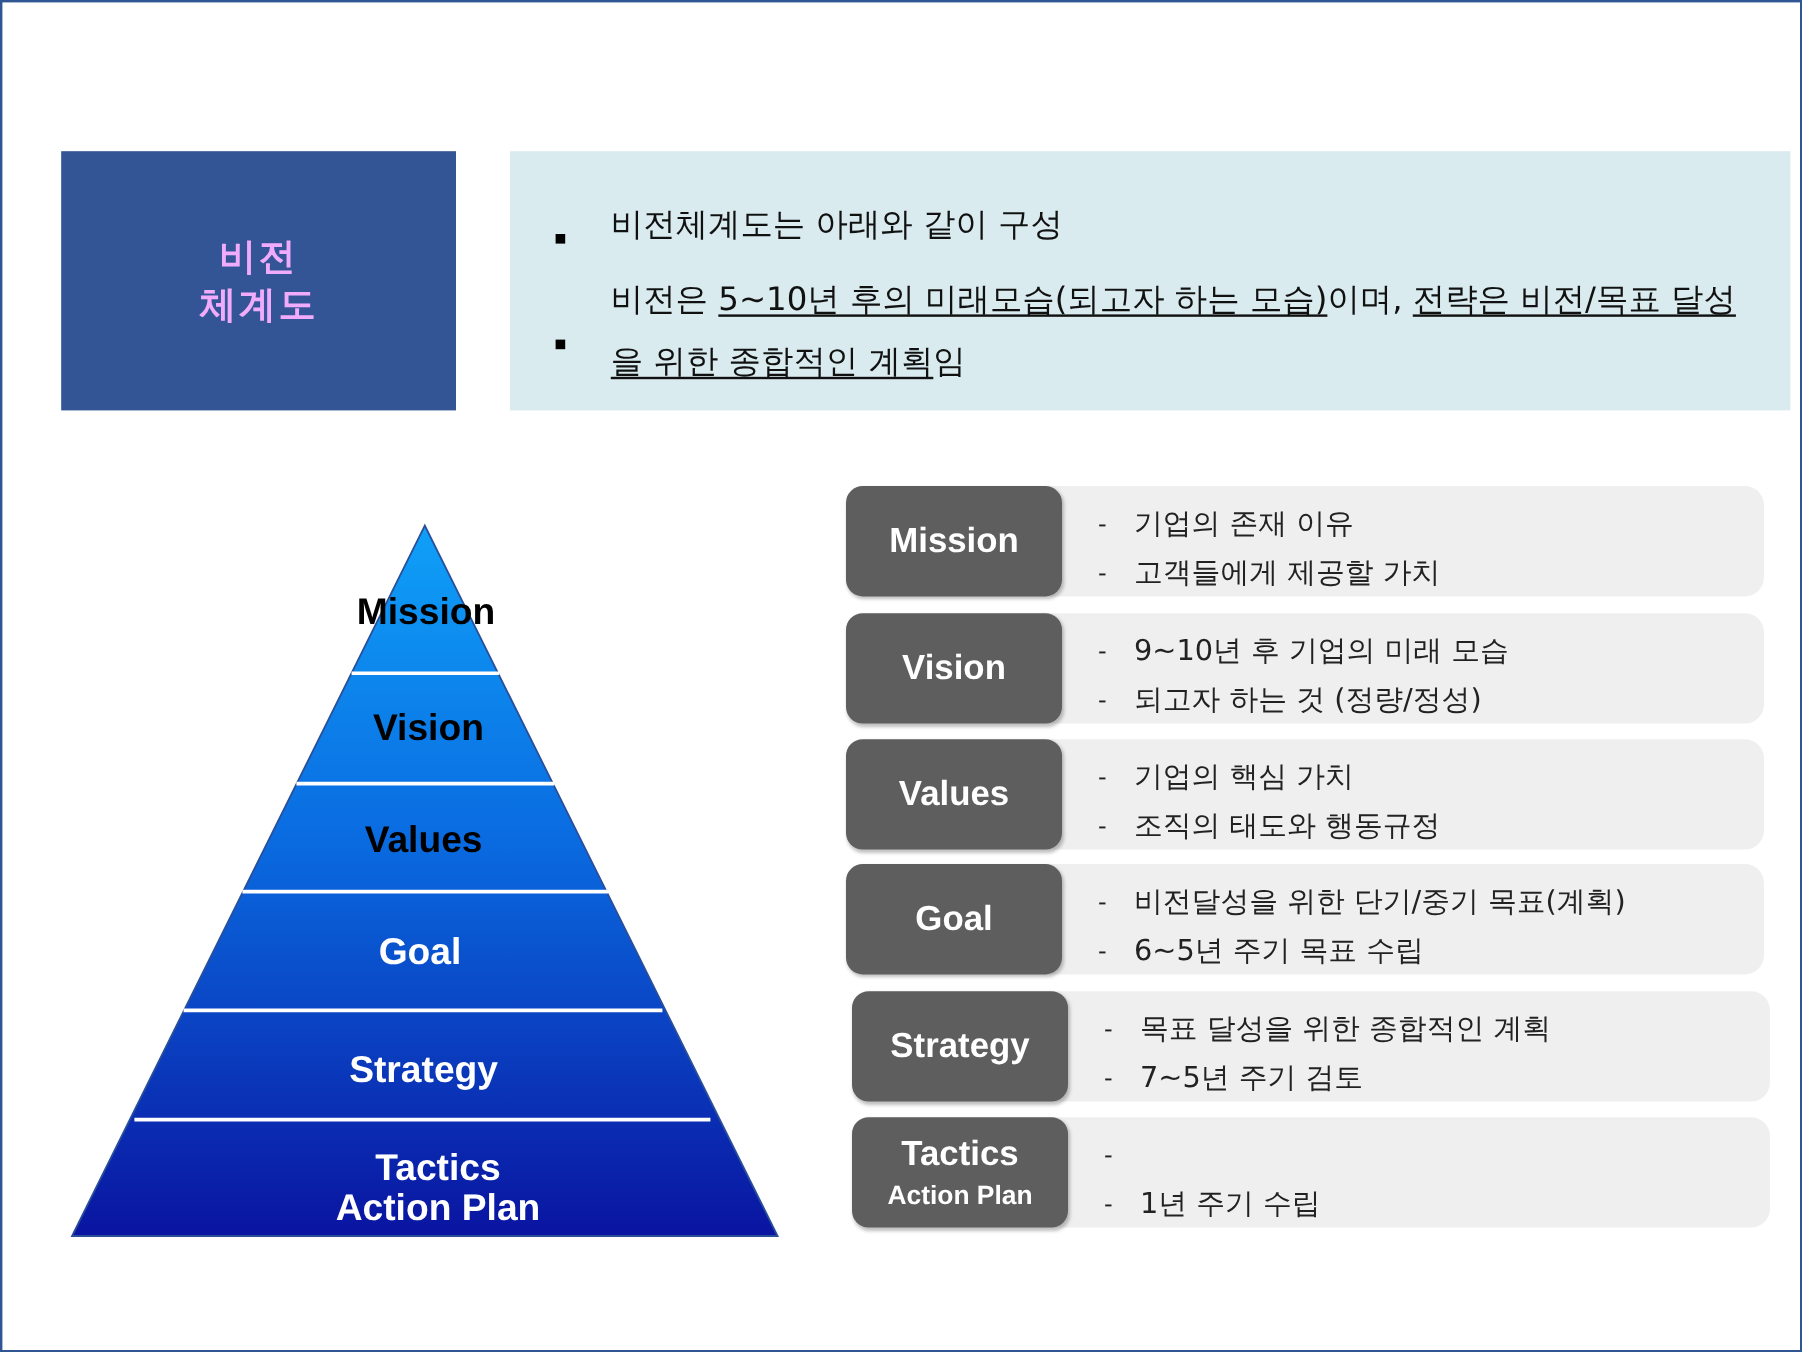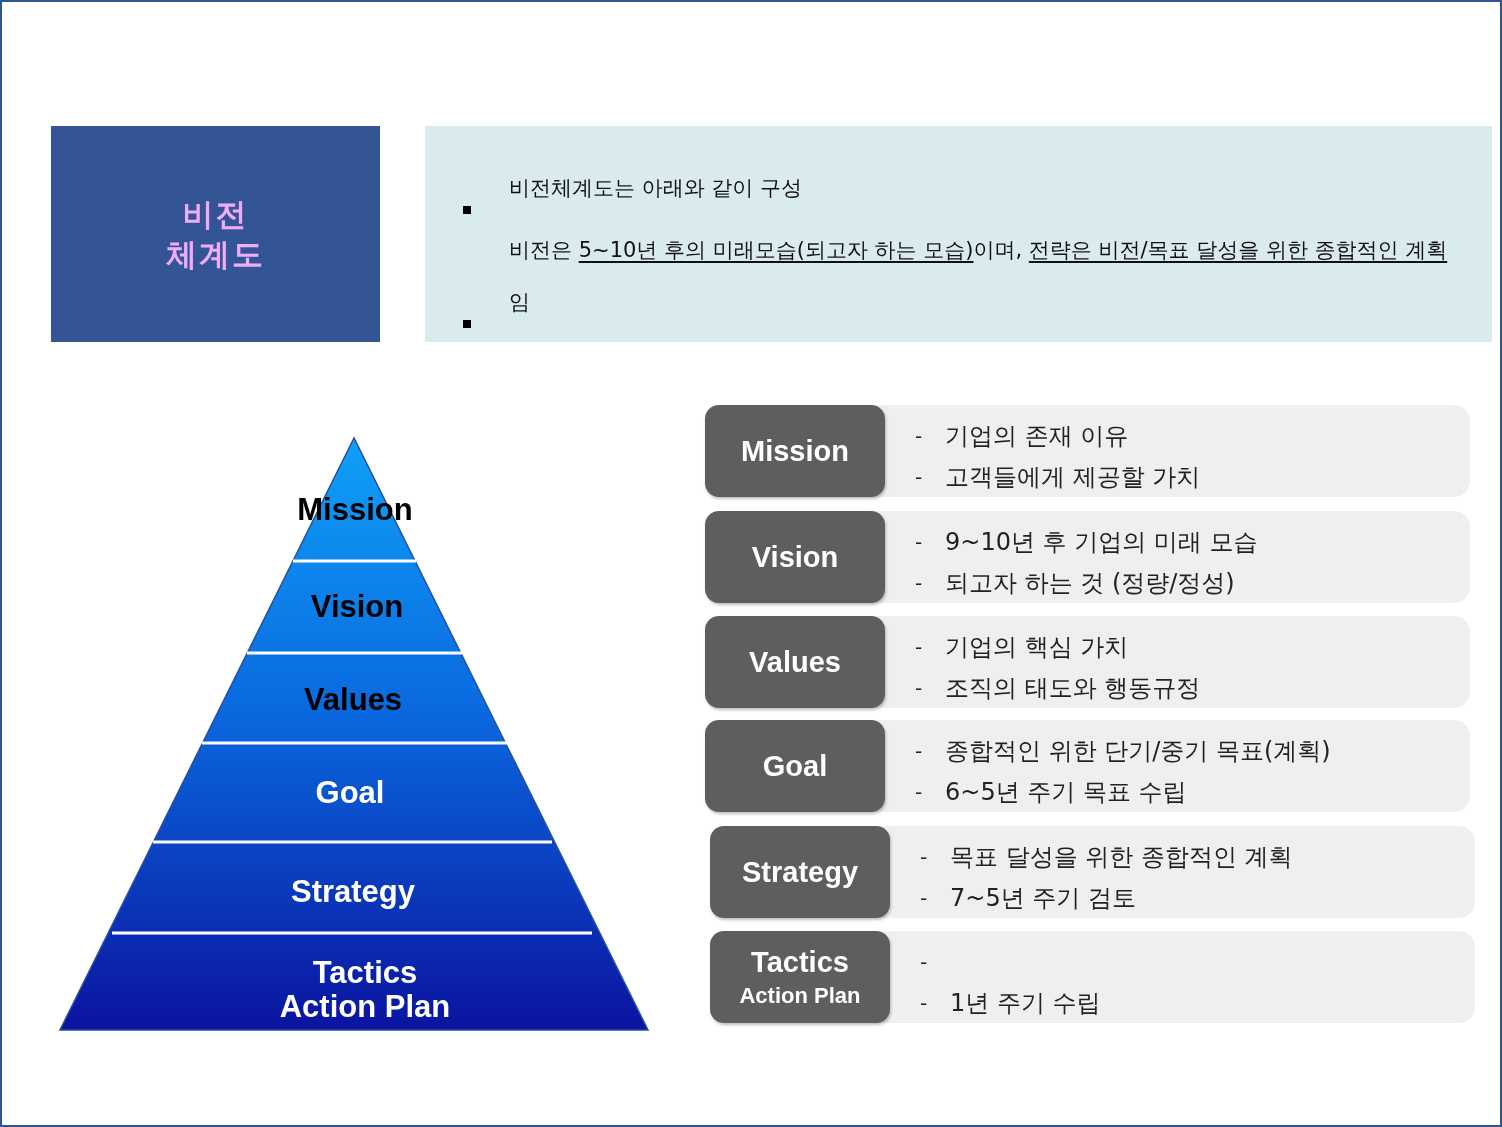--- a/index.html
+++ b/index.html
@@ -8,21 +8,21 @@
   .frame { position: absolute; left: 0; top: 0; width: 1498px; height: 1123px;
            border: 2px solid #2f5592; background: #ffffff; }
 
   .title-box { position: absolute; left: 51px; top: 126px; width: 329px; height: 216px;
                background: #335495; color: #f0abfc; display: flex; flex-direction: column;
                align-items: center; justify-content: center; font-weight: bold;
                font-size: 31px; line-height: 40px; letter-spacing: 2px; }
 
   .intro-box { position: absolute; left: 425px; top: 126px; width: 1067px; height: 216px;
                background: #daebf0; box-sizing: border-box; padding: 36px 30px 0 38px; }
-  .bullet { display: flex; align-items: flex-end; font-size: 21px; color: #111;
+  .bullet { display: flex; align-items: center; font-size: 27px; color: #111;
             line-height: 52px; }
   .bullet + .bullet { margin-top: 10px; }
   .bullet .sq { width: 8px; height: 8px; background: #000; margin-top: 22px; margin-right: 38px; flex: none; }
   .bullet .txt { width: 940px; }
   .u { font-weight: normal; text-decoration: underline; text-underline-offset: 4px; }
 
   .pyramid { position: absolute; left: 40px; top: 420px; width: 630px; height: 630px; }
   .pyr-label { position: absolute; font-family: "Liberation Sans", sans-serif; font-weight: bold;
                font-size: 31px; text-align: center; width: 400px; line-height: 34px; }
 
@@ -137,21 +137,21 @@
     </div>
   </div>
   <div class="row" style="top:315px;">
     <div class="content"></div>
     <div class="tag">
         <span>Goal</span>
       </div>
     <div class="items">
       <div class="item">
           <span class="dash">-</span>
-          <span>종합적인 위한 단기/중기 목표(계획)</span>
+          <span>비전달성을 위한 단기/중기 목표(계획)</span>
         </div>
       <div class="item">
           <span class="dash">-</span>
           <span>6~5년 주기 목표 수립</span>
         </div>
     </div>
   </div>
   <div class="row" style="top:421px;left:5px;">
     <div class="content"></div>
     <div class="tag">

